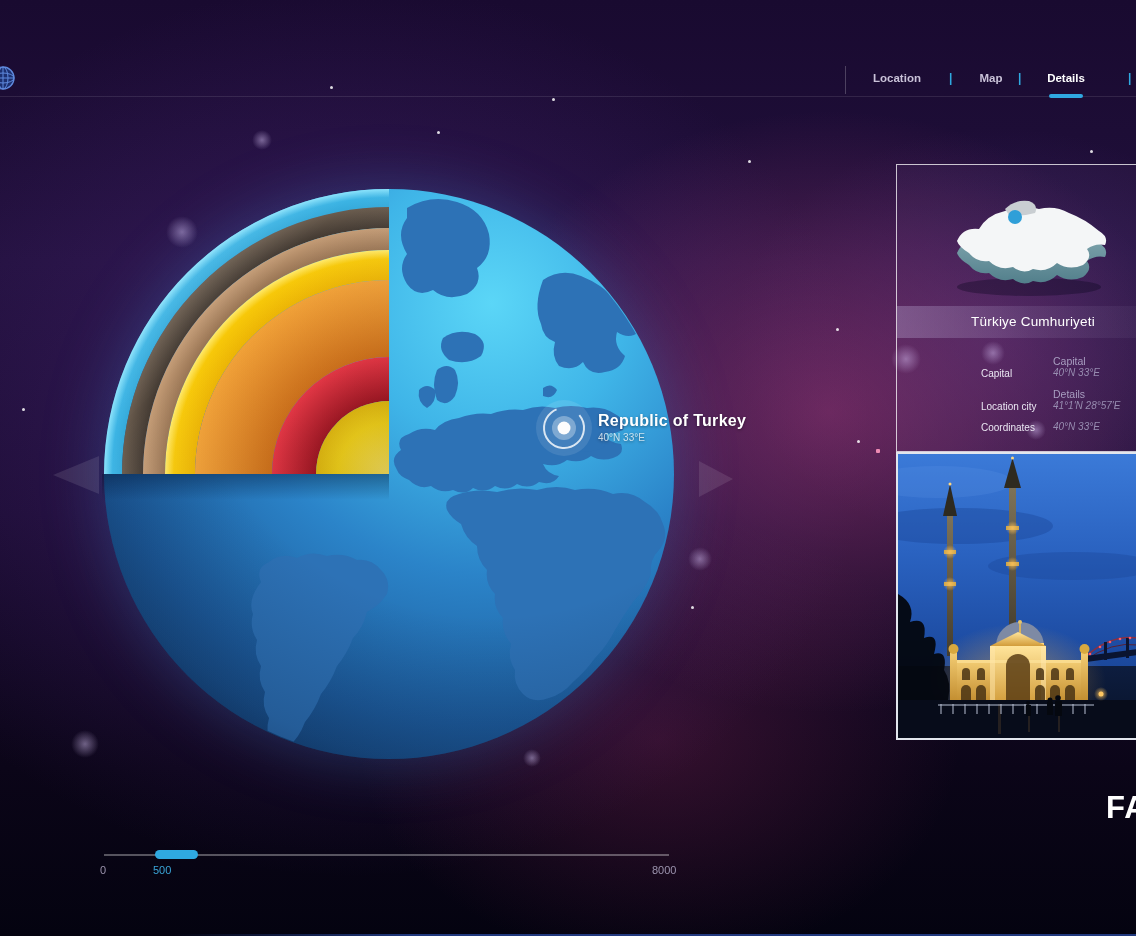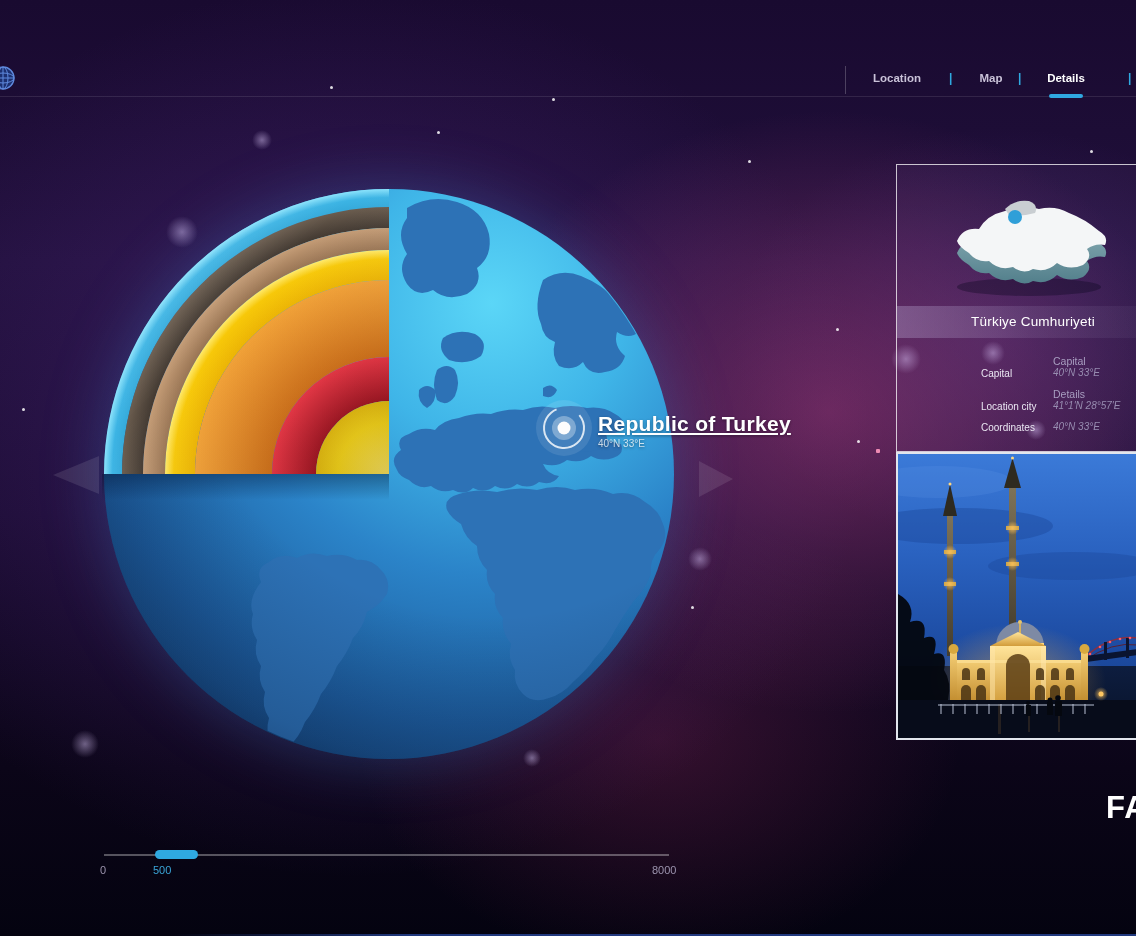--- a/index.html
+++ b/index.html
@@ -17,21 +17,21 @@
   .app-icon{position:absolute;left:-10px;top:65px;width:26px;height:26px;}
   .nav{position:absolute;left:845px;top:60px;width:291px;height:40px;font-size:11.5px;font-weight:bold;}
   .nav-divider{position:absolute;left:0;top:6px;width:1px;height:28px;background:rgba(255,255,255,0.22);}
   .nav-item{position:absolute;top:12px;text-align:center;color:#c9c2d8;cursor:pointer;}
   .nav-item.active{color:#ffffff;}
   .nav-sep{position:absolute;top:11px;color:#2fa8e0;font-size:12px;}
   .nav-underline{position:absolute;left:204px;top:34px;width:34px;height:4px;border-radius:2px;background:#2fa8e0;}
   
   .globe-wrap{position:absolute;left:95px;top:180px;width:600px;height:600px;filter:drop-shadow(0 0 30px rgba(70,150,230,0.28));}
   .marker-label{position:absolute;left:598px;top:412px;text-shadow:0 1px 3px rgba(0,0,0,.4);}
-  .marker-label .t{font-size:21px;font-weight:700;letter-spacing:.3px;text-decoration:underline;}
+  .marker-label .t{font-size:16px;font-weight:700;letter-spacing:.3px;}
   .marker-label .c{font-size:10px;color:rgba(255,255,255,0.75);margin-top:2px;}
   
   .arrow-left{position:absolute;left:53px;top:456px;width:0;height:0;cursor:pointer;
     border-top:19px solid transparent;border-bottom:19px solid transparent;border-right:46px solid rgba(255,255,255,0.10);}
   .arrow-right{position:absolute;left:699px;top:461px;width:0;height:0;cursor:pointer;
     border-top:18px solid transparent;border-bottom:18px solid transparent;border-left:34px solid rgba(255,255,255,0.10);}
   
   .slider{position:absolute;left:104px;top:845px;width:566px;height:40px;}
   .slider .track{position:absolute;left:0;top:9px;width:565px;height:2px;background:rgba(255,255,255,0.32);}
   .slider .handle{position:absolute;left:51px;top:5px;width:43px;height:9px;border-radius:5px;background:#2fa8e0;cursor:pointer;}

